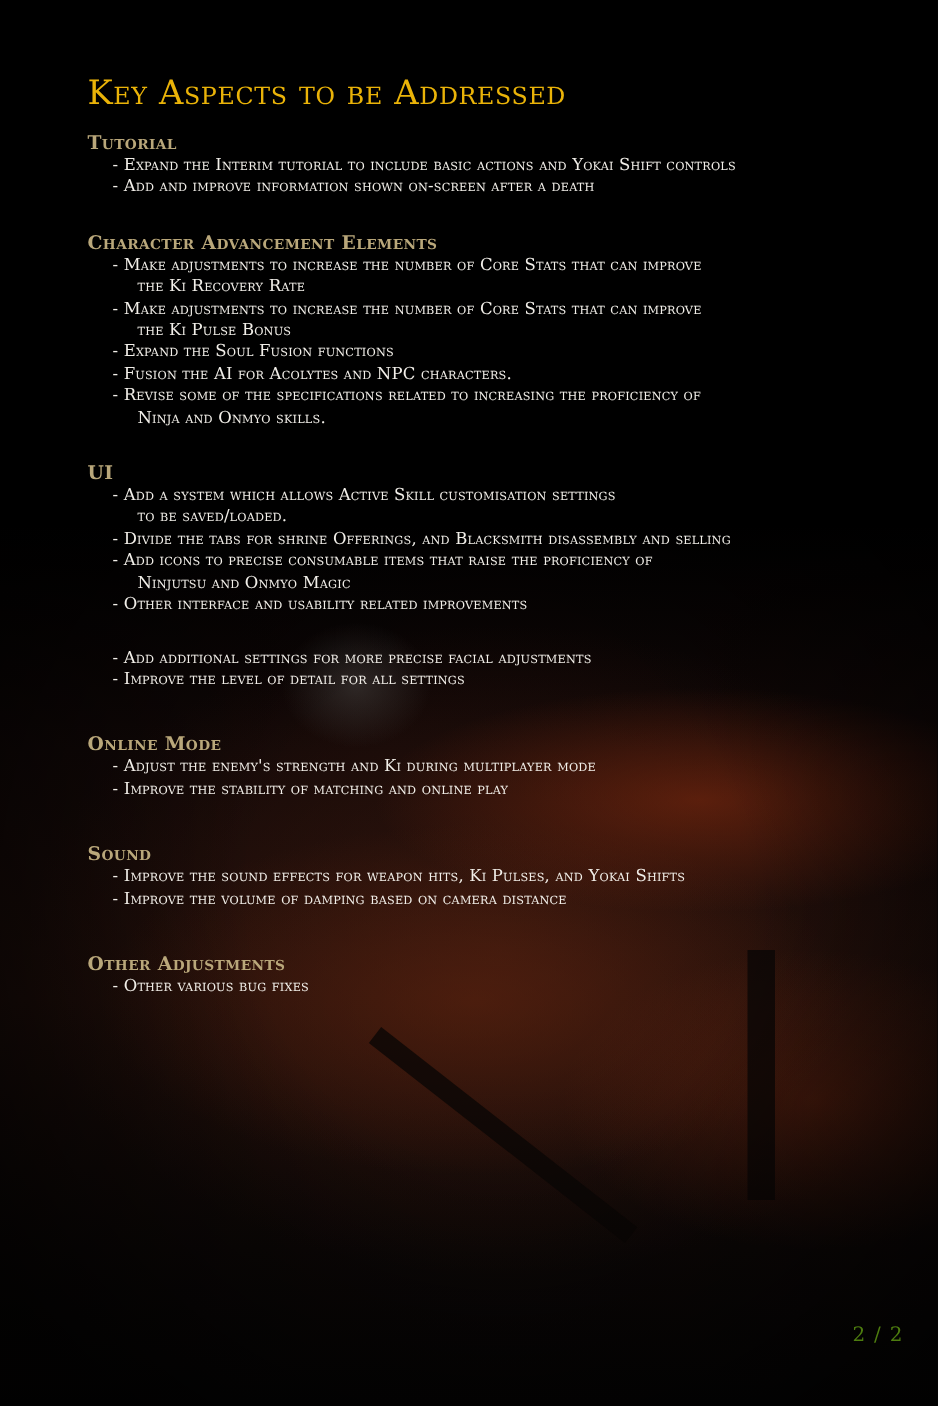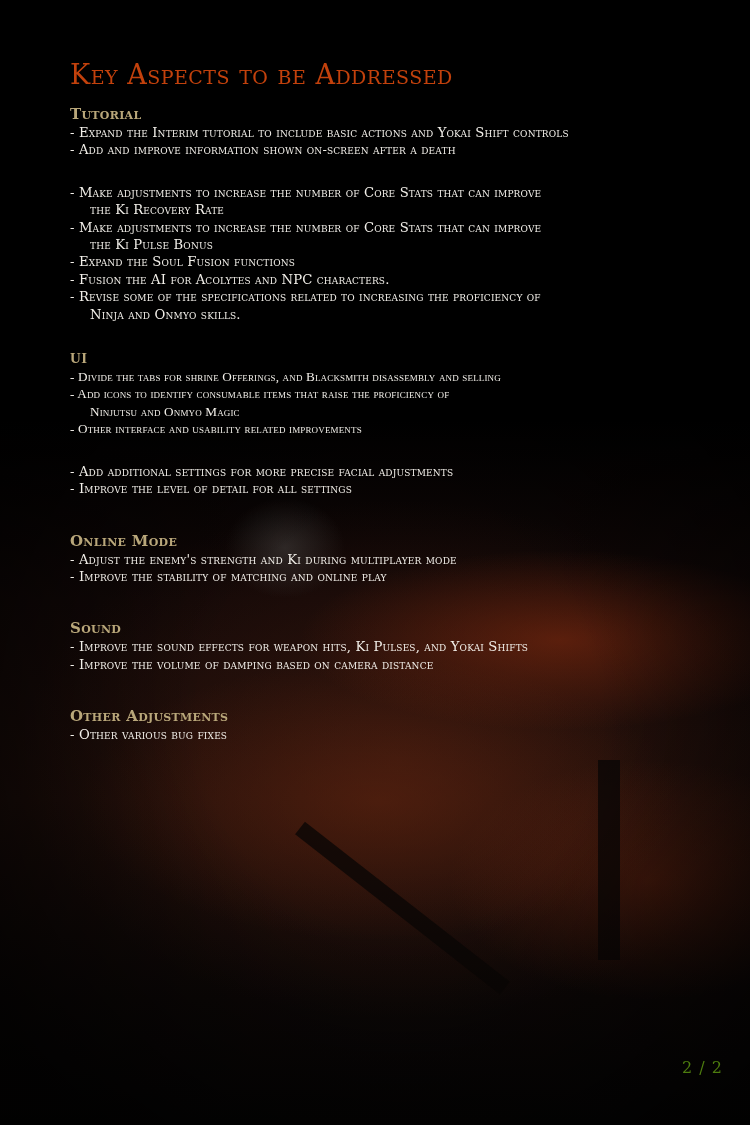--- a/index.html
+++ b/index.html
@@ -19,25 +19,25 @@
       radial-gradient(ellipse 380px 260px at 400px 760px, rgba(60,25,15,0.7), rgba(0,0,0,0) 100%),
       linear-gradient(to bottom, #000 0px, #000 420px, #120807 600px, #1c0d09 800px, #0c0706 1000px, #050404 1125px);
   }
   .bg-shape1 { position:absolute; left:300px; top:820px; width:260px; height:16px; background:#0a0605; transform:rotate(38deg); transform-origin:left; opacity:0.8; }
   .bg-shape2 { position:absolute; left:598px; top:760px; width:22px; height:200px; background:#0a0605; opacity:0.8; }
   .bg-vignette {
     position:absolute; inset:0;
     background: radial-gradient(ellipse 500px 520px at 400px 720px, rgba(0,0,0,0) 40%, rgba(0,0,0,0.75) 100%);
   }
   .content { position:absolute; left:70px; top:58px; right:30px; color:#f2efe9; }
-  .title { font-size:27px; letter-spacing:0.5px; color:#c2410c; margin:0 0 12px 0; line-height:34px; font-weight:normal; }
+  .title { font-size:27px; letter-spacing:0.5px; color:#eab308; margin:0 0 12px 0; line-height:34px; font-weight:normal; }
   .section { margin-bottom:0; }
   .sec-head { color:#b9a77a; font-size:15px; line-height:20px; margin:0; letter-spacing:0.3px; }
   ul { list-style:none; margin:0; padding:0; }
-  li { font-size:13.2px; line-height:17.4px; letter-spacing:0.15px; padding-left:10px; text-indent:-10px; color:#f2efe9; }
+  li { font-size:13.2px; line-height:17.4px; letter-spacing:0.15px; padding-left:10px; text-indent:-10px; color:#f2efe9;margin-left:20px; }
   li .line2 { display:block; padding-left:0; text-indent:0; }
   .page-num { position:absolute; left:682px; top:1058px; color:#4d7c0f; font-size:16px; font-variant:normal; letter-spacing:1px; }
 </style>
 </head>
 <body>
 
 <div class="bg"></div>
 <div class="bg-shape1"></div>
 <div class="bg-shape2"></div>
 <div class="bg-vignette"></div>
@@ -47,34 +47,36 @@
 
   <div class="section" style="margin-bottom:25px;">
     <h2 class="sec-head">Tutorial</h2>
     <ul>
       <li>- Expand the Interim tutorial to include basic actions and Yokai Shift controls</li>
       <li>- Add and improve information shown on-screen after a death</li>
     </ul>
   </div>
 
   <div class="section" style="margin-bottom:25px;">
+    <h2 class="sec-head">Character Advancement Elements</h2>
     <ul>
       <li><span>- Make adjustments to increase the number of Core Stats that can improve</span><span class="line2" style="padding-left:10px">the Ki Recovery Rate</span></li>
       <li><span>- Make adjustments to increase the number of Core Stats that can improve</span><span class="line2" style="padding-left:10px">the Ki Pulse Bonus</span></li>
       <li>- Expand the Soul Fusion functions</li>
       <li>- Fusion the AI for Acolytes and NPC characters.</li>
       <li><span>- Revise some of the specifications related to increasing the proficiency of</span><span class="line2" style="padding-left:10px">Ninja and Onmyo skills.</span></li>
     </ul>
   </div>
 
-  <div class="section" style="margin-bottom:25px;font-family:Liberation Serif, serif;">
+  <div class="section" style="margin-bottom:25px;">
     <h2 class="sec-head">UI</h2>
     <ul>
+      <li><span>- Add a system which allows Active Skill customisation settings</span><span class="line2" style="padding-left:10px">to be saved/loaded.</span></li>
       <li>- Divide the tabs for shrine Offerings, and Blacksmith disassembly and selling</li>
-      <li><span>- Add icons to identify consumable items that raise the proficiency of</span><span class="line2" style="padding-left:10px">Ninjutsu and Onmyo Magic</span></li>
+      <li><span>- Add icons to precise consumable items that raise the proficiency of</span><span class="line2" style="padding-left:10px">Ninjutsu and Onmyo Magic</span></li>
       <li>- Other interface and usability related improvements</li>
     </ul>
   </div>
 
   <div class="section" style="margin-bottom:33px;">
     <ul>
       <li>- Add additional settings for more precise facial adjustments</li>
       <li>- Improve the level of detail for all settings</li>
     </ul>
   </div>

